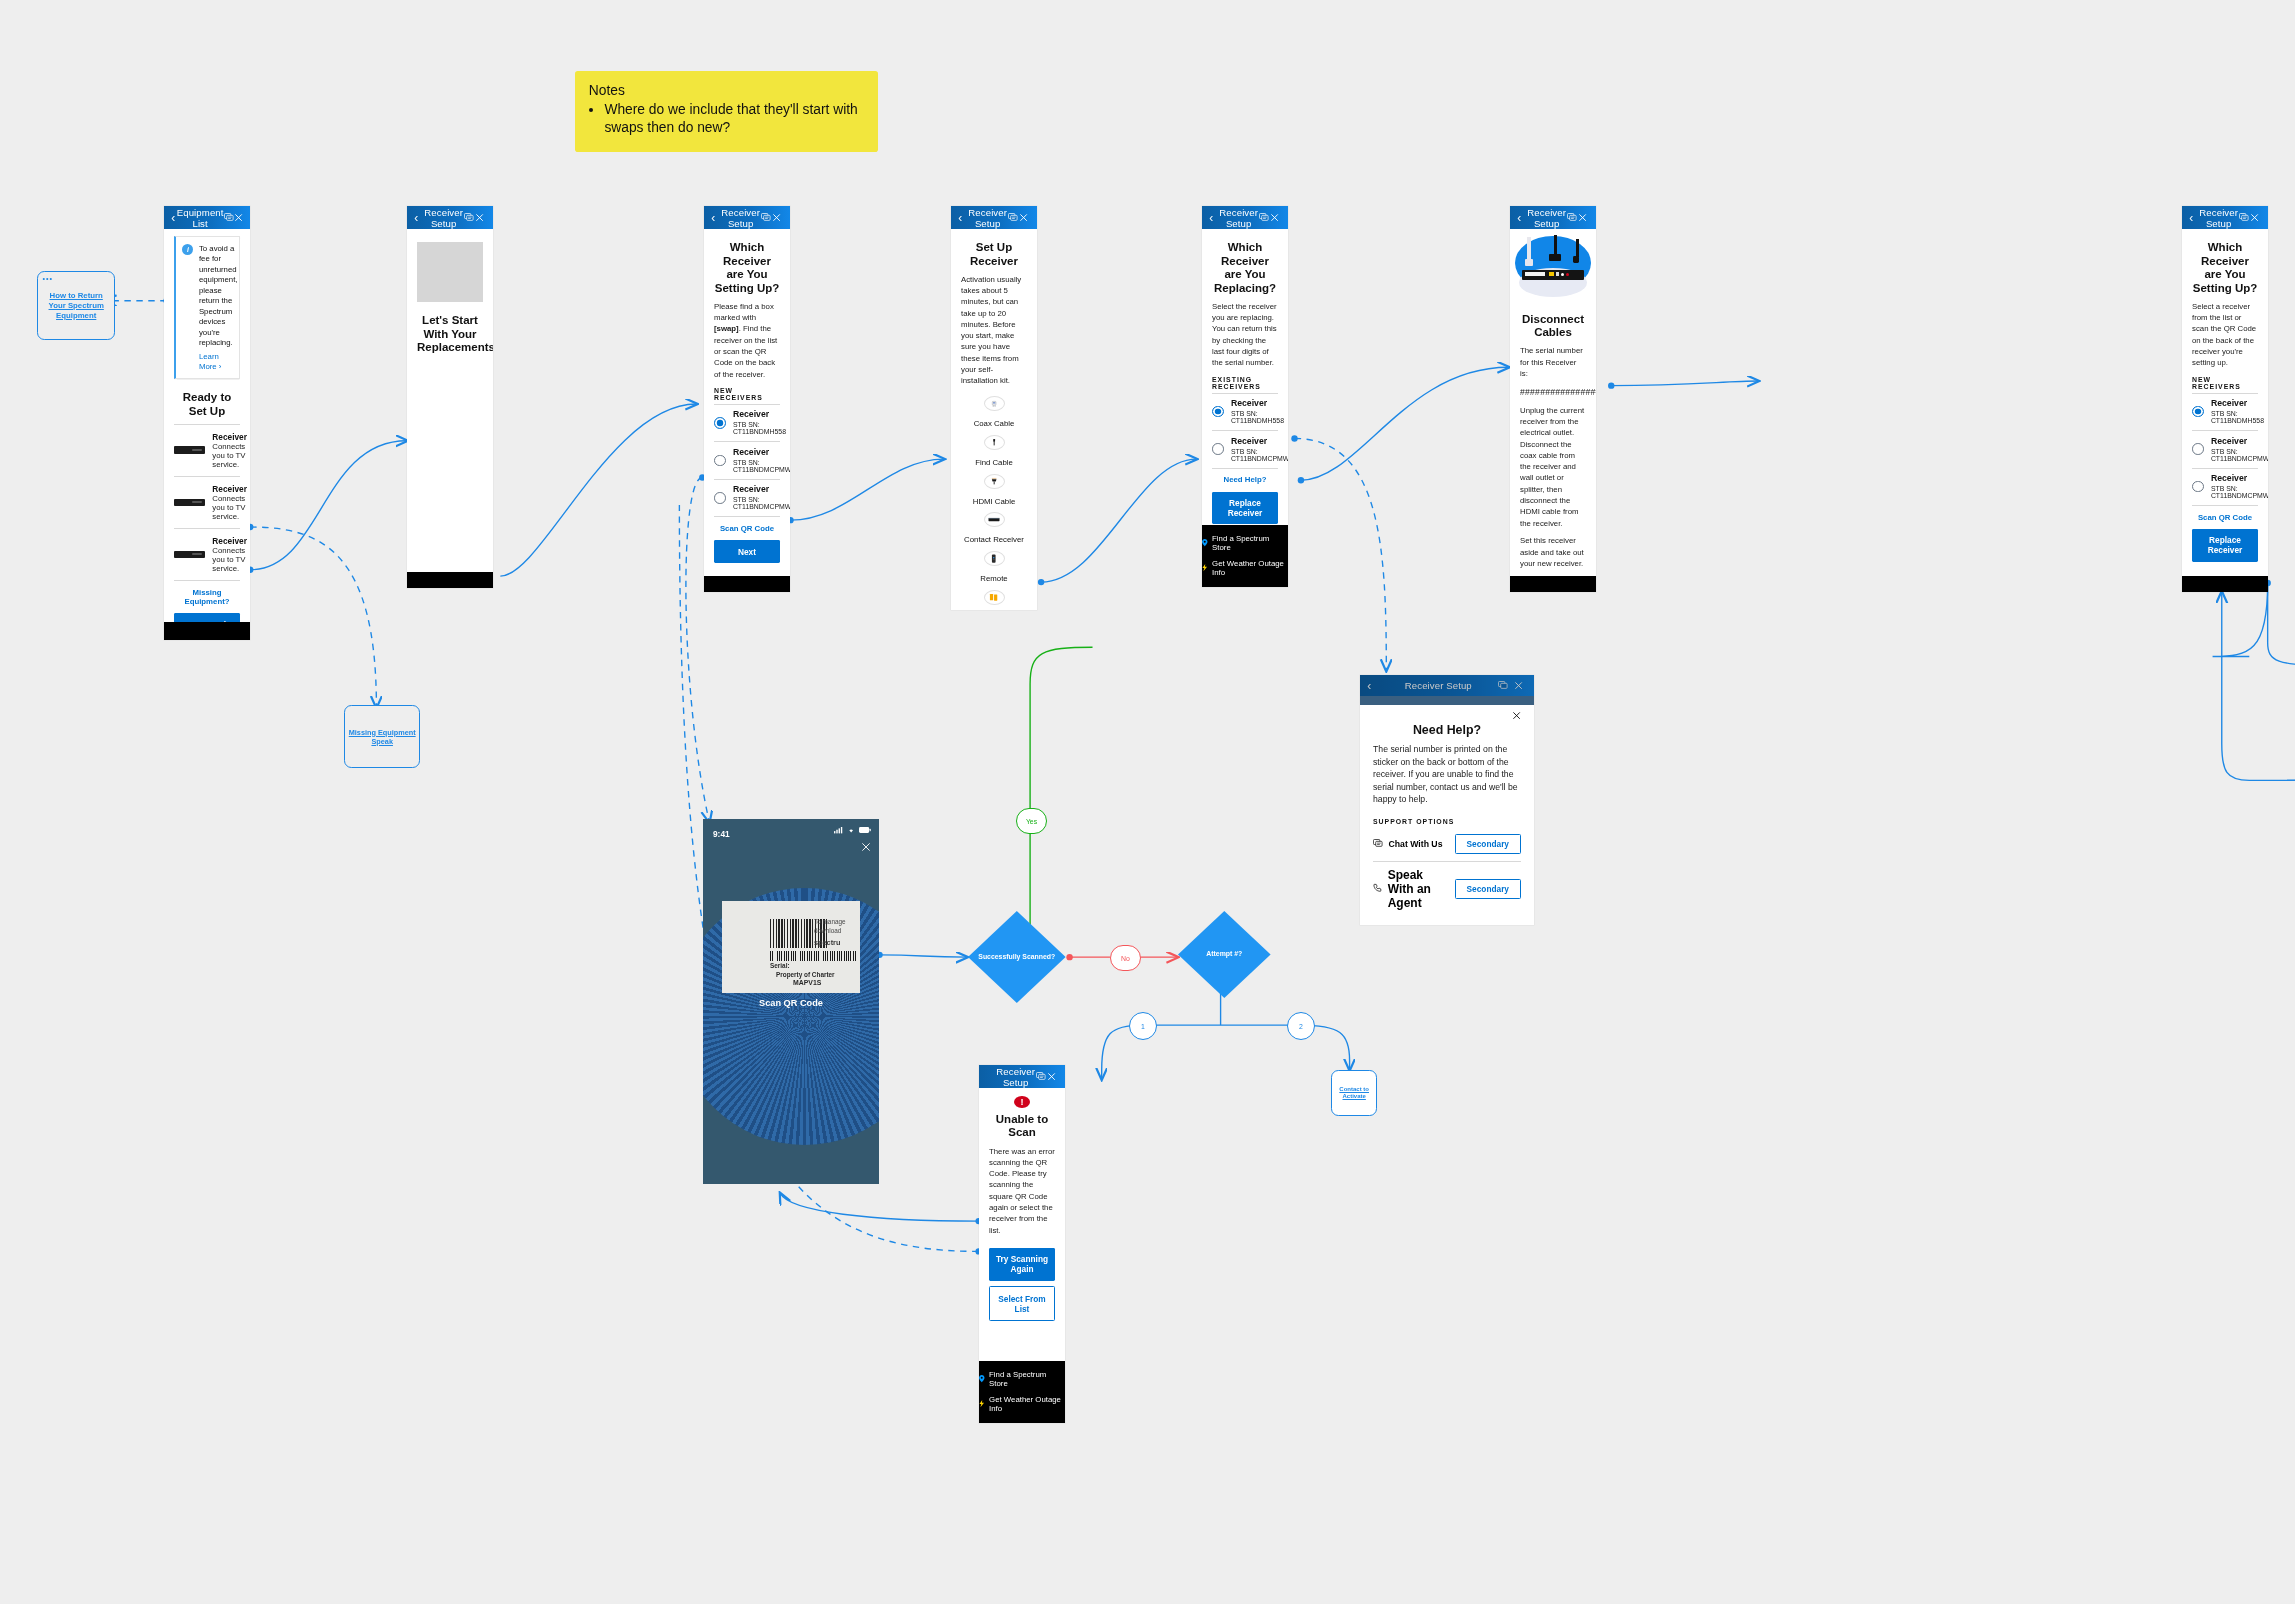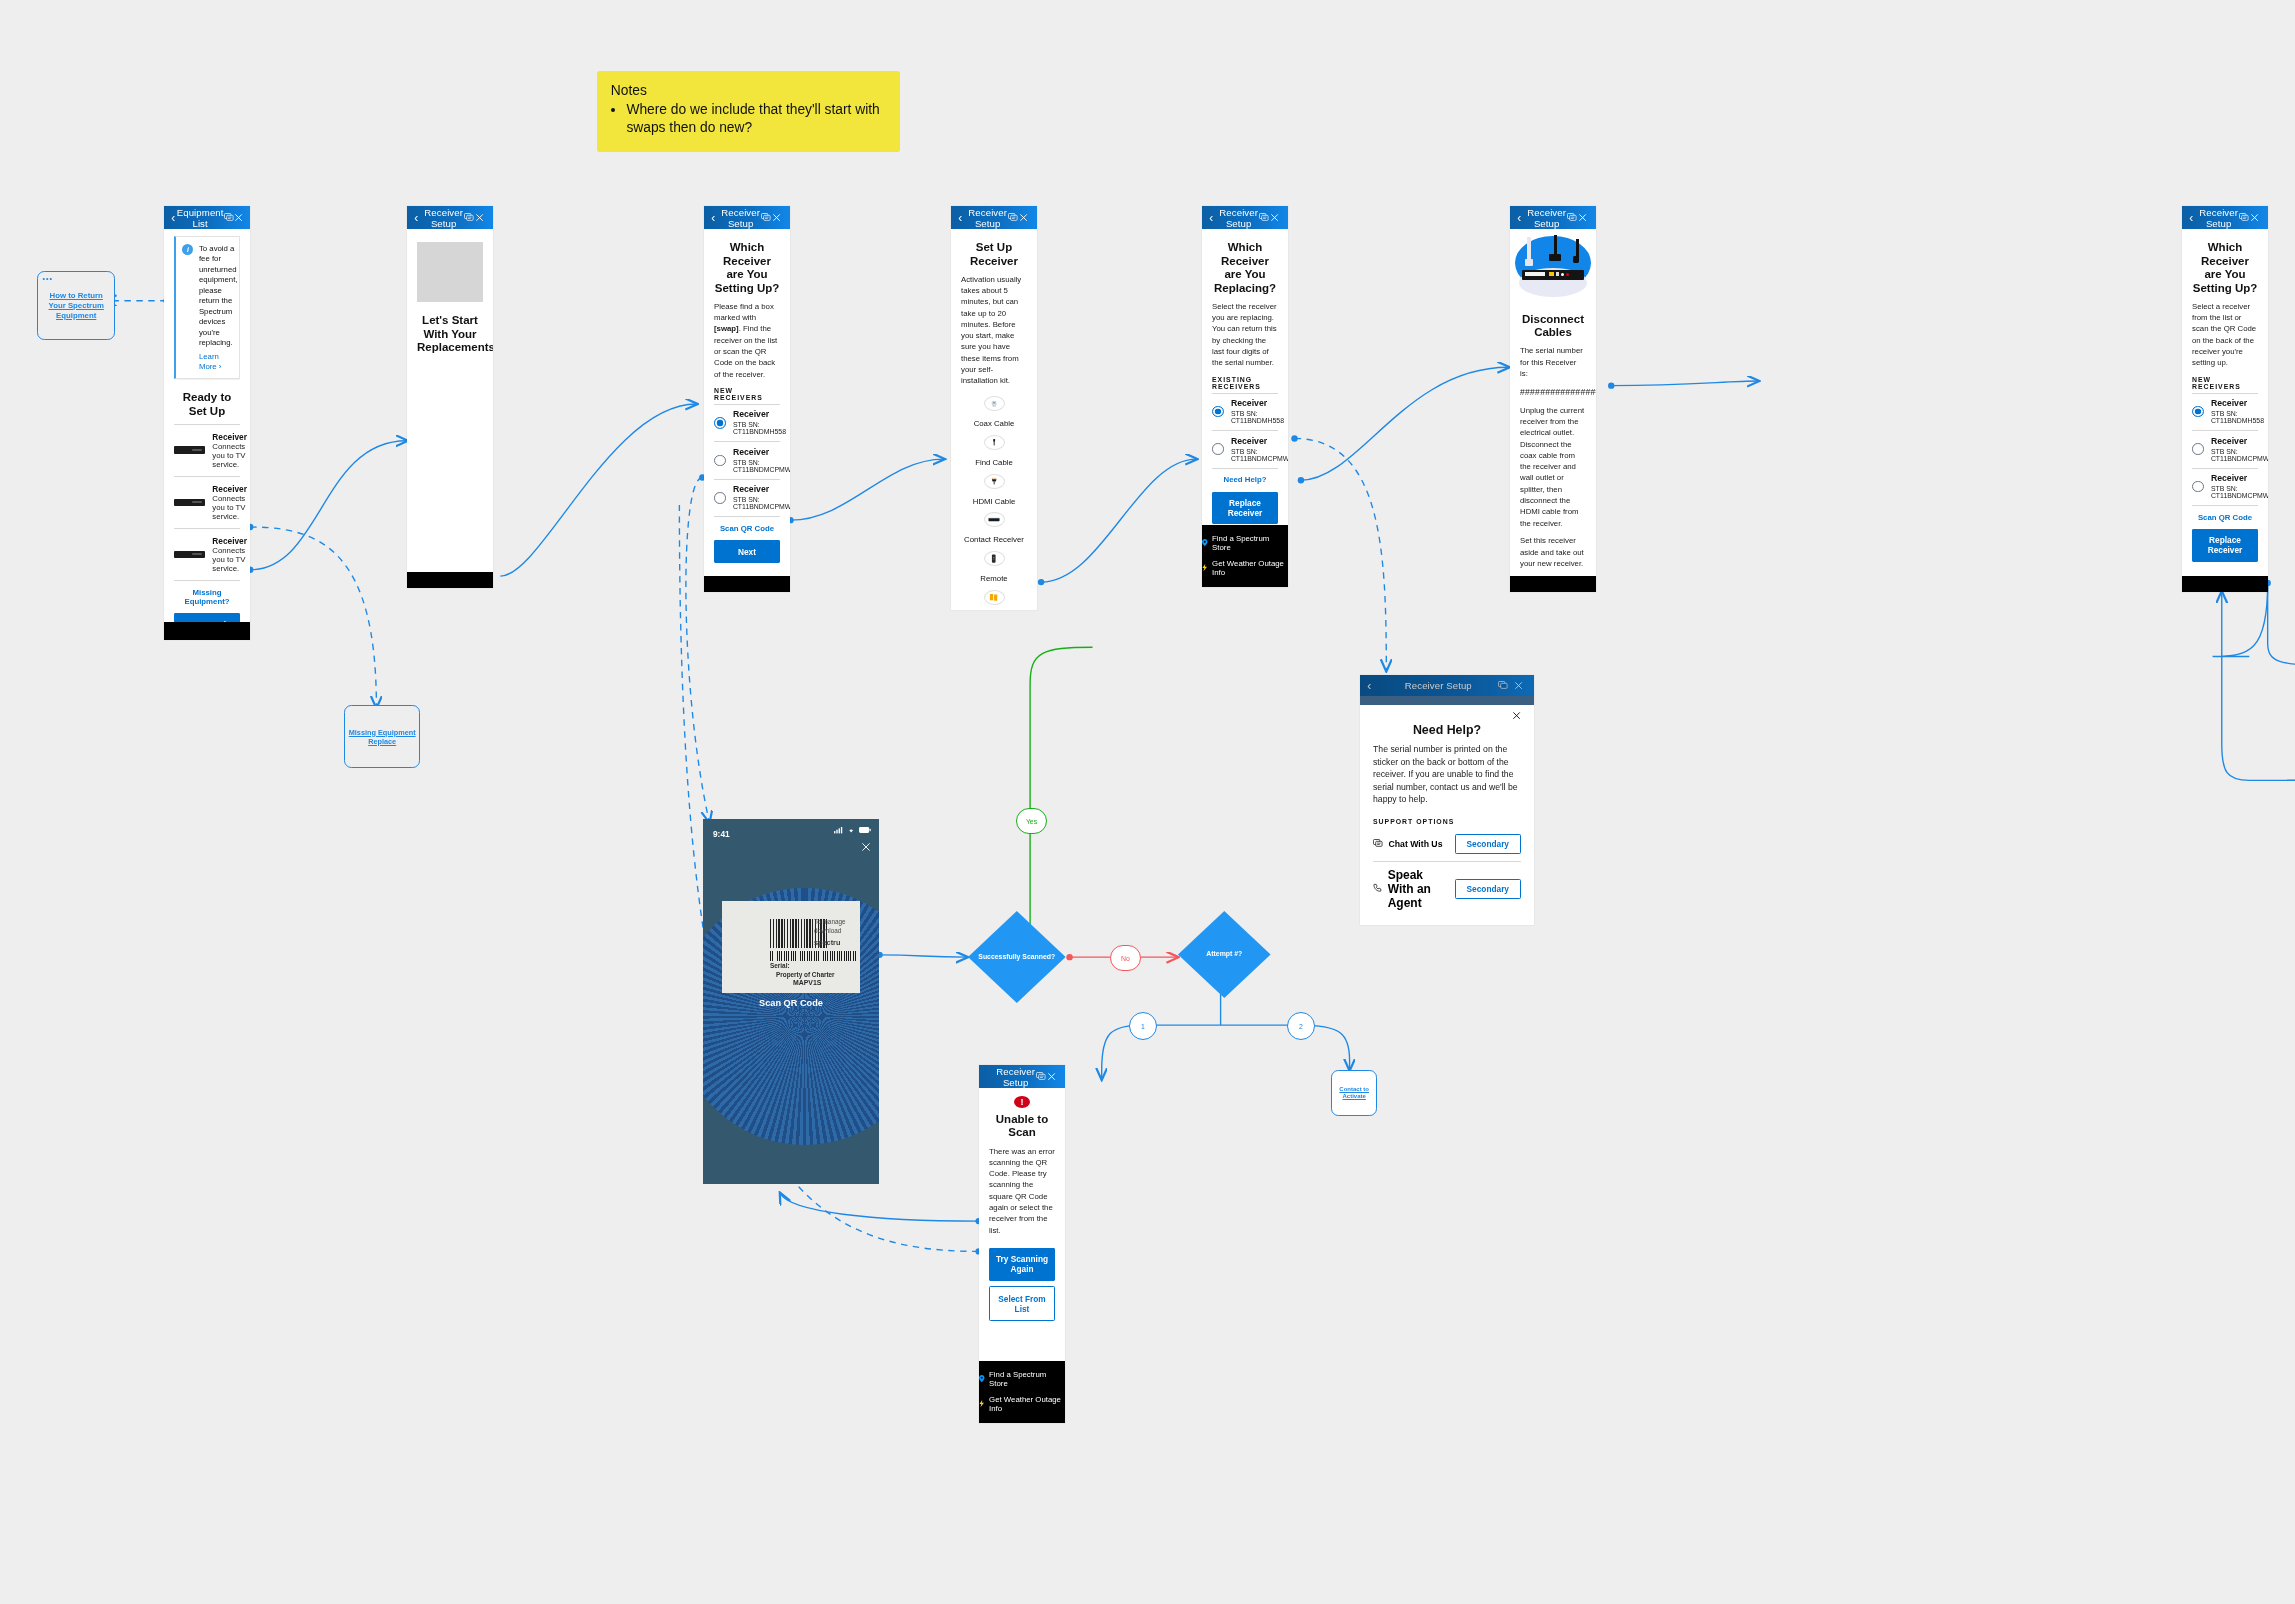--- a/index.html
+++ b/index.html
@@ -209,21 +209,21 @@
       <circle cx="6075" cy="1338" r="7" fill="#f4565a" stroke="none"></circle>
       <path d="M6196,1390 C6250,1390 6250,1410 6250,1480 L6250,1560 C6250,1590 6280,1600 6390,1600" stroke="#f4565a" marker-end="url(#ar)"></path>
 
       <path d="M6250,665 L6250,1560" stroke="#f4565a"></path>
 
       <path d="M6402,1693 C6100,1693 5100,1700 4900,1700 C4850,1700 4840,1680 4840,1620 L4840,1290" stroke="#1E88E5" marker-end="url(#ab)"></path>
       <circle cx="6402" cy="1693" r="7" fill="#1E88E5" stroke="none"></circle>
     </g>
   </svg>
 
-  <div class="abs note" style="left:597px;top:71px;width:275px;">
+  <div class="abs note" style="left:575px;top:71px;width:275px;">
     <h4>Notes</h4>
     <ul>
       <li>Where do we include that they'll start with swaps then do new?</li>
     </ul>
   </div>
 
   <div class="abs linkcard" style="left:37px;top:271px;width:69px;height:60px;">
     <div class="dots">•••</div>
     <span style="font-size:7.8px;">How to Return Your Spectrum Equipment</span>
   </div>
@@ -281,21 +281,21 @@
         </div>
       </div>
       <div class="sep"></div>
       <div class="link">Missing Equipment?</div>
       <div class="btn">Set Up Receiver</div>
     </div>
     <div class="abs" style="left:0;bottom:0;width:100%;height:18.4px;background:#000;"></div>
   </div>
 
   <div class="abs linkcard" style="left:344px;top:705px;width:67px;height:54px;">
-    <span style="font-size:7.3px;">Missing Equipment Replace</span>
+    <span style="font-size:7.3px;">Missing Equipment Speak</span>
   </div>
 
   <div class="abs phone" style="left:407px;top:206px;width:86px;height:382px;overflow:hidden;">
     <div class="appbar">
       <div class="back">‹</div>
       <div class="title">Receiver Setup</div>
       <div class="ico">
         <svg width="10" height="8.3" viewBox="0 0 22 18">
             <rect x="1" y="1" width="14" height="11" rx="2" fill="none" stroke="#fff" stroke-width="1.6"></rect>
             <rect x="6" y="5" width="14" height="11" rx="2" fill="#0d6ec0" stroke="#fff" stroke-width="1.6"></rect>

